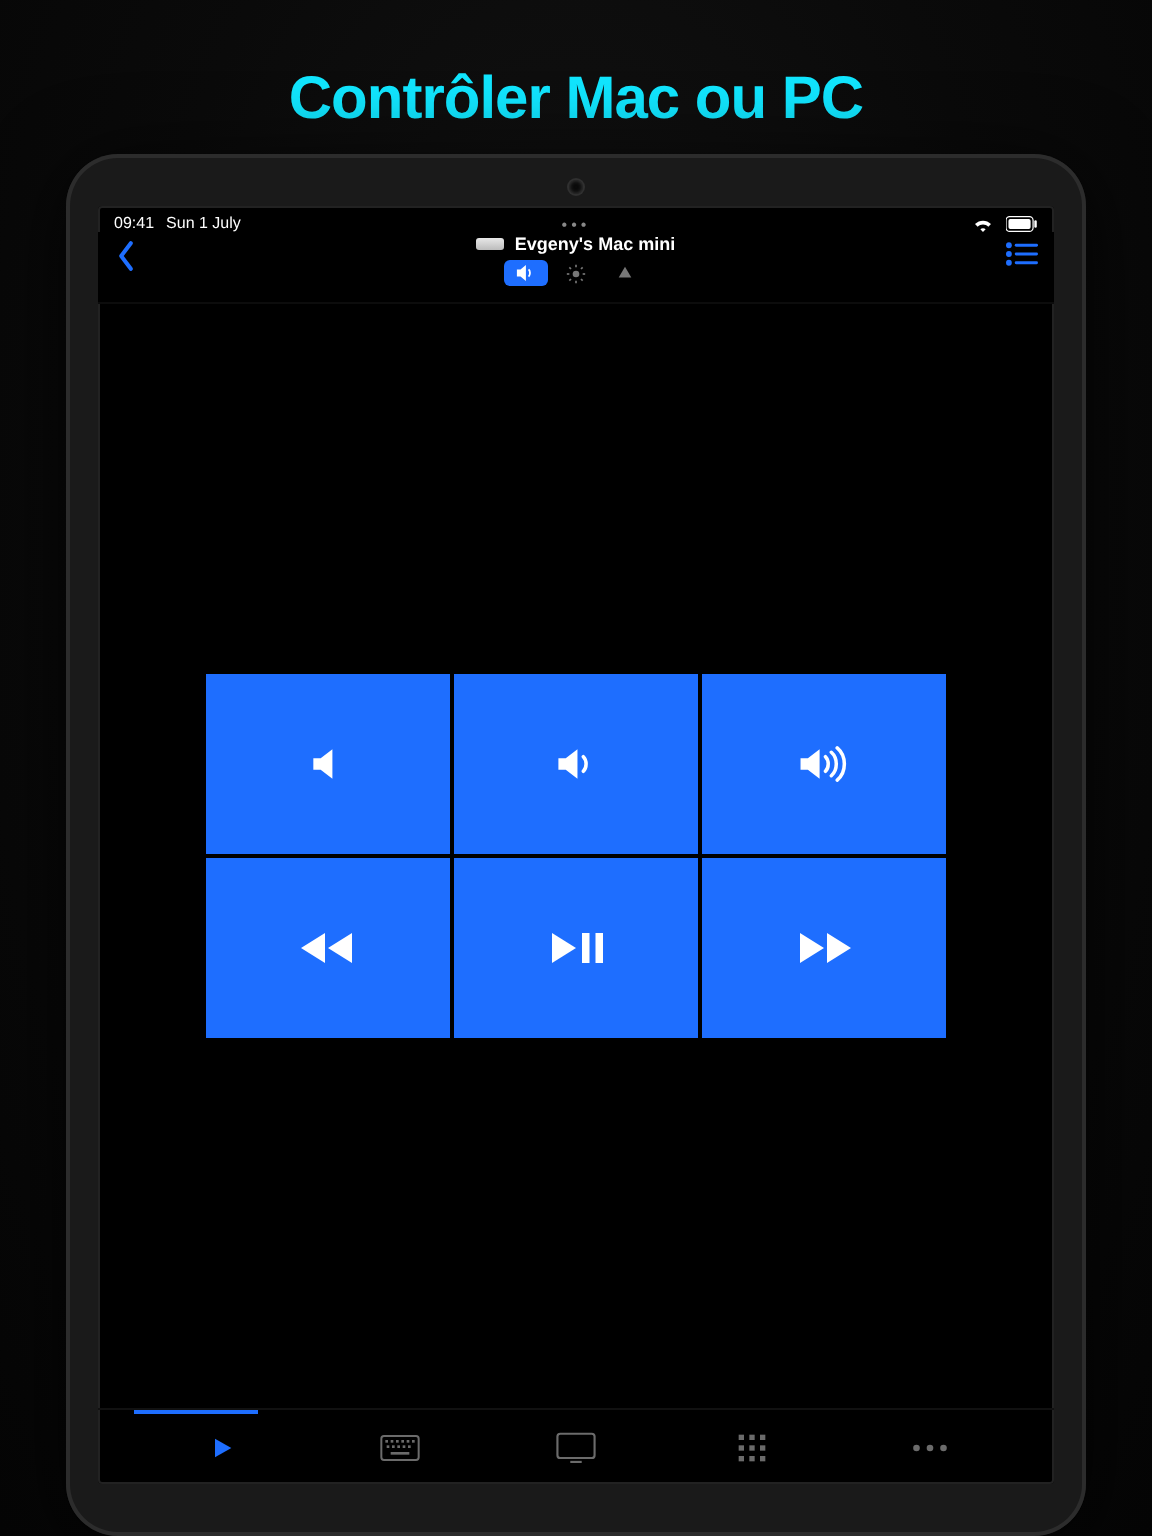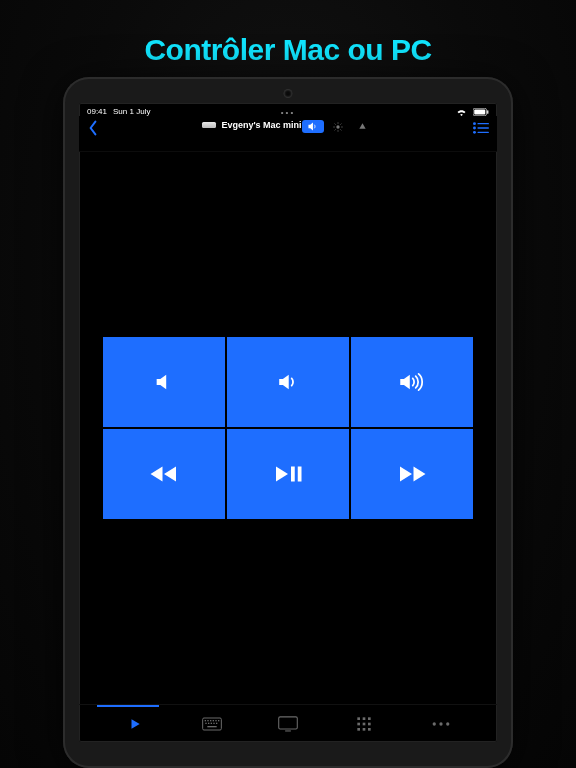--- a/index.html
+++ b/index.html
@@ -29,21 +29,21 @@
     color:var(--headline);
     font-weight:800;
     font-size:30px;
     letter-spacing:-0.5px;
     text-align:center;
     margin-top:33px;
     margin-bottom:10px;
   }
   .device{
     position:relative;
-    width:450px;
+    width:510px;
     background:#1a1a1a;
     border-radius:26px;
     padding:26px 16px 26px 16px;
     box-shadow:inset 0 0 0 2px #2c2c2c, 0 6px 40px rgba(0,0,0,0.8);
     flex:1;
     display:flex;
   }
   .camera{
     position:absolute;
     top:13px;left:50%;transform:translateX(-50%);
@@ -82,21 +82,21 @@
     position:absolute;left:6px;top:2px;
     color:var(--accent);
     padding:2px;
   }
   .list-btn{
     position:absolute;right:6px;top:2px;
     color:var(--accent);
     padding:2px;
   }
   .centercol{
-    display:flex;flex-direction:row;align-items:center;
+    display:flex;flex-direction:column;align-items:center;
     padding-top:1px;
   }
   .device-row{
     display:flex;align-items:center;gap:5px;
     color:#fff;font-size:9px;font-weight:600;
   }
   .macmini{
     width:14px;height:6px;border-radius:1.5px;
     background:linear-gradient(#e8e8e8,#bcbcbc);
   }

